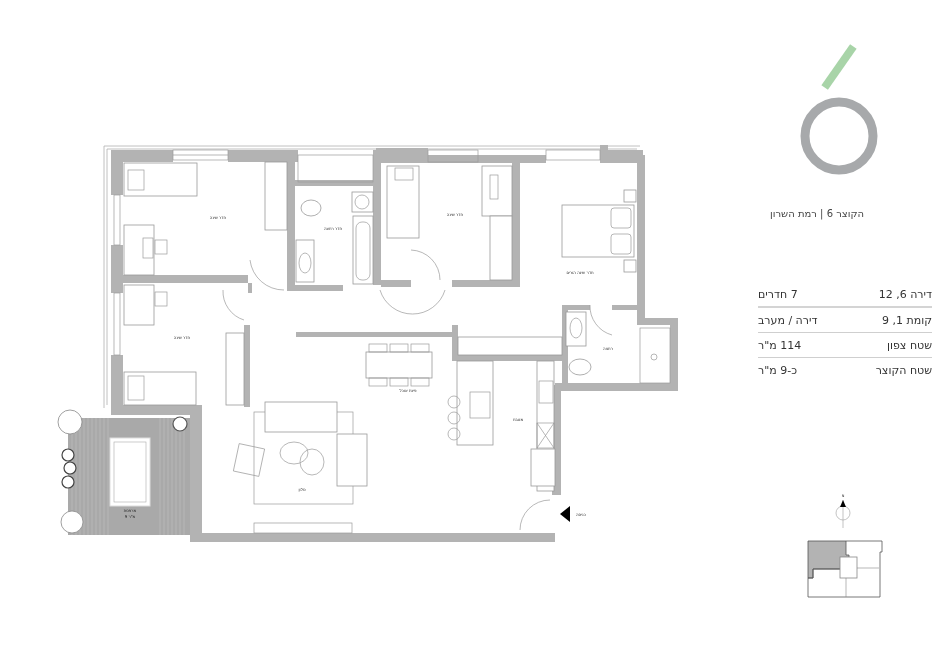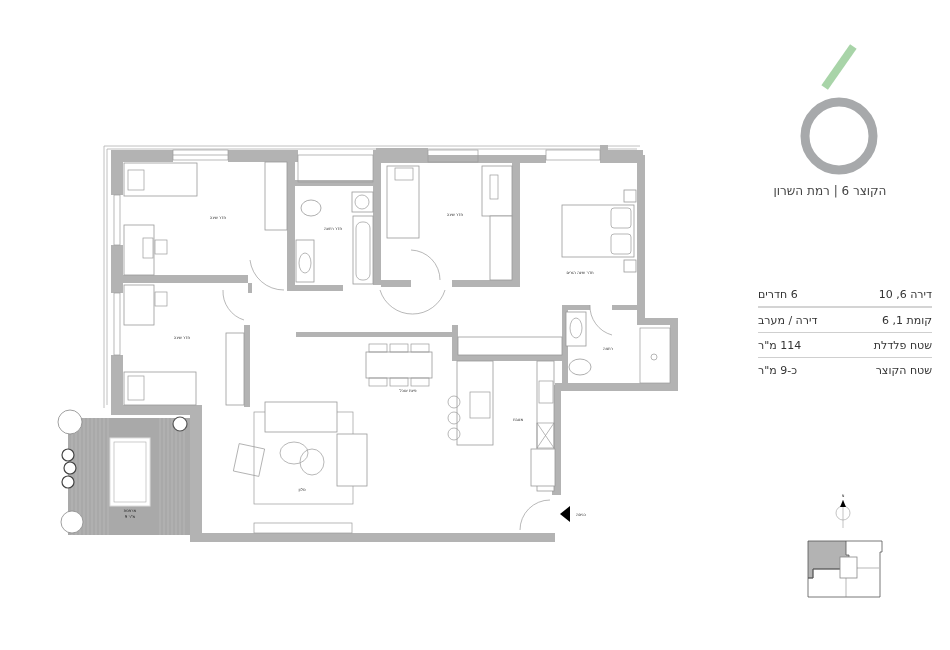--- a/index.html
+++ b/index.html
@@ -5,21 +5,21 @@
   html,body{margin:0;padding:0;background:#ffffff;}
   body{width:950px;height:650px;position:relative;overflow:hidden;font-family:"DejaVu Sans",sans-serif;color:#333;}
   #plan{position:absolute;left:0;top:0;width:950px;height:650px;}
   .wall{fill:#b3b3b3;}
   .thin{fill:none;stroke:#b0b0b0;stroke-width:0.8;}
   .furn{fill:#fff;stroke:#9a9a9a;stroke-width:0.8;}
   .furn2{fill:none;stroke:#9a9a9a;stroke-width:0.7;}
   .lbl{font-size:4px;fill:#222;font-family:"DejaVu Sans",sans-serif;}
   .dim{font-size:3.5px;fill:#222;font-family:"DejaVu Sans",sans-serif;}
   .deck{fill:#a9a9a9;}
-  .brand{position:absolute;left:770px;top:184px;width:120px;text-align:center;font-size:12px;color:#444;direction:rtl;font-family:"DejaVu Sans",sans-serif;}
+  .brand{position:absolute;left:770px;top:208px;width:120px;text-align:left;font-size:10px;color:#444;direction:rtl;font-family:"DejaVu Sans",sans-serif;}
   .info{position:absolute;left:758px;top:282px;width:174px;}
   .info-row{display:flex;justify-content:space-between;direction:rtl;font-size:11px;color:#333;height:24px;align-items:center;border-bottom:1px solid #cfcfcf;font-family:"DejaVu Sans",sans-serif;}
   .info-row:first-child{border-bottom:2px solid #d4d4d4;}
   .info-row:last-child{border-bottom:none;}
   .info-row span{white-space:nowrap;}
 </style>
 </head>
 <body>
 
 <svg id="plan" viewBox="0 0 950 650" xmlns="http://www.w3.org/2000/svg">
@@ -236,28 +236,28 @@
     <rect x="840" y="557" width="17" height="21" fill="#fff" stroke="#888" stroke-width="0.8"></rect>
     <line x1="857" y1="568" x2="879" y2="568" stroke="#888" stroke-width="0.6"></line>
     <line x1="846" y1="578" x2="846" y2="597" stroke="#888" stroke-width="0.6"></line>
   </g>
 </svg>
 
 <div class="brand">הקוצר 6 | רמת השרון</div>
 
 <div class="info">
   <div class="info-row">
-    <span>דירה 6, 10</span>
-    <span>6 חדרים</span>
-  </div>
-  <div class="info-row">
-    <span>קומת 1, 6</span>
+    <span>דירה 6, 12</span>
+    <span>7 חדרים</span>
+  </div>
+  <div class="info-row">
+    <span>קומת 1, 9</span>
     <span>דירה / מערב</span>
   </div>
   <div class="info-row">
-    <span>שטח פלדלת</span>
+    <span>שטח צפון</span>
     <span>114 מ"ר</span>
   </div>
   <div class="info-row">
     <span>שטח הקוצר</span>
     <span>כ-9 מ"ר</span>
   </div>
 </div>
 
 </body></html>

